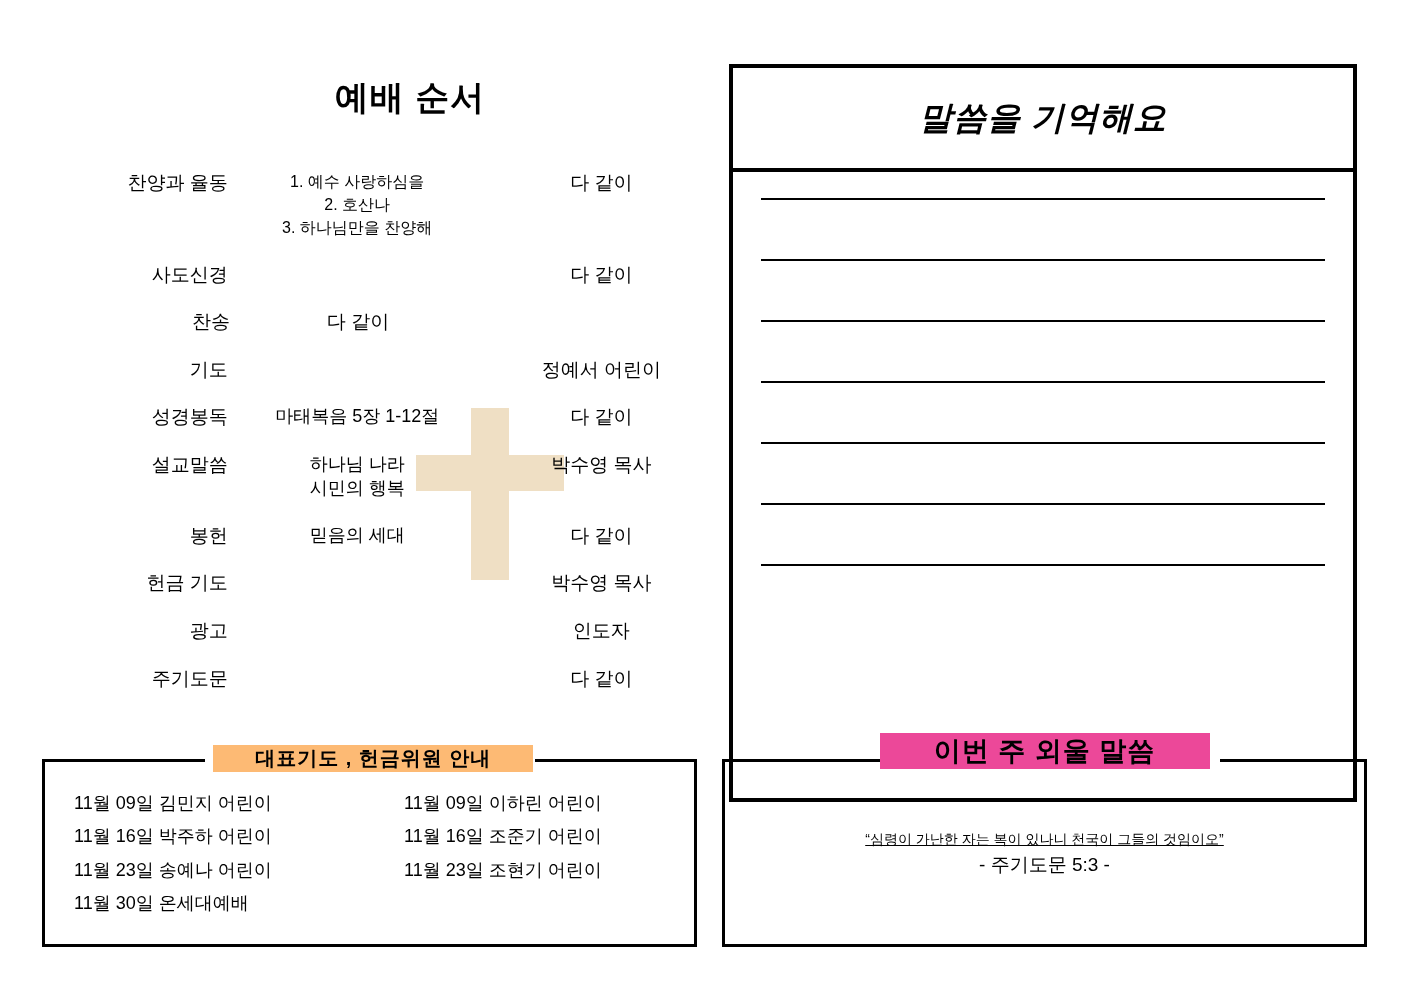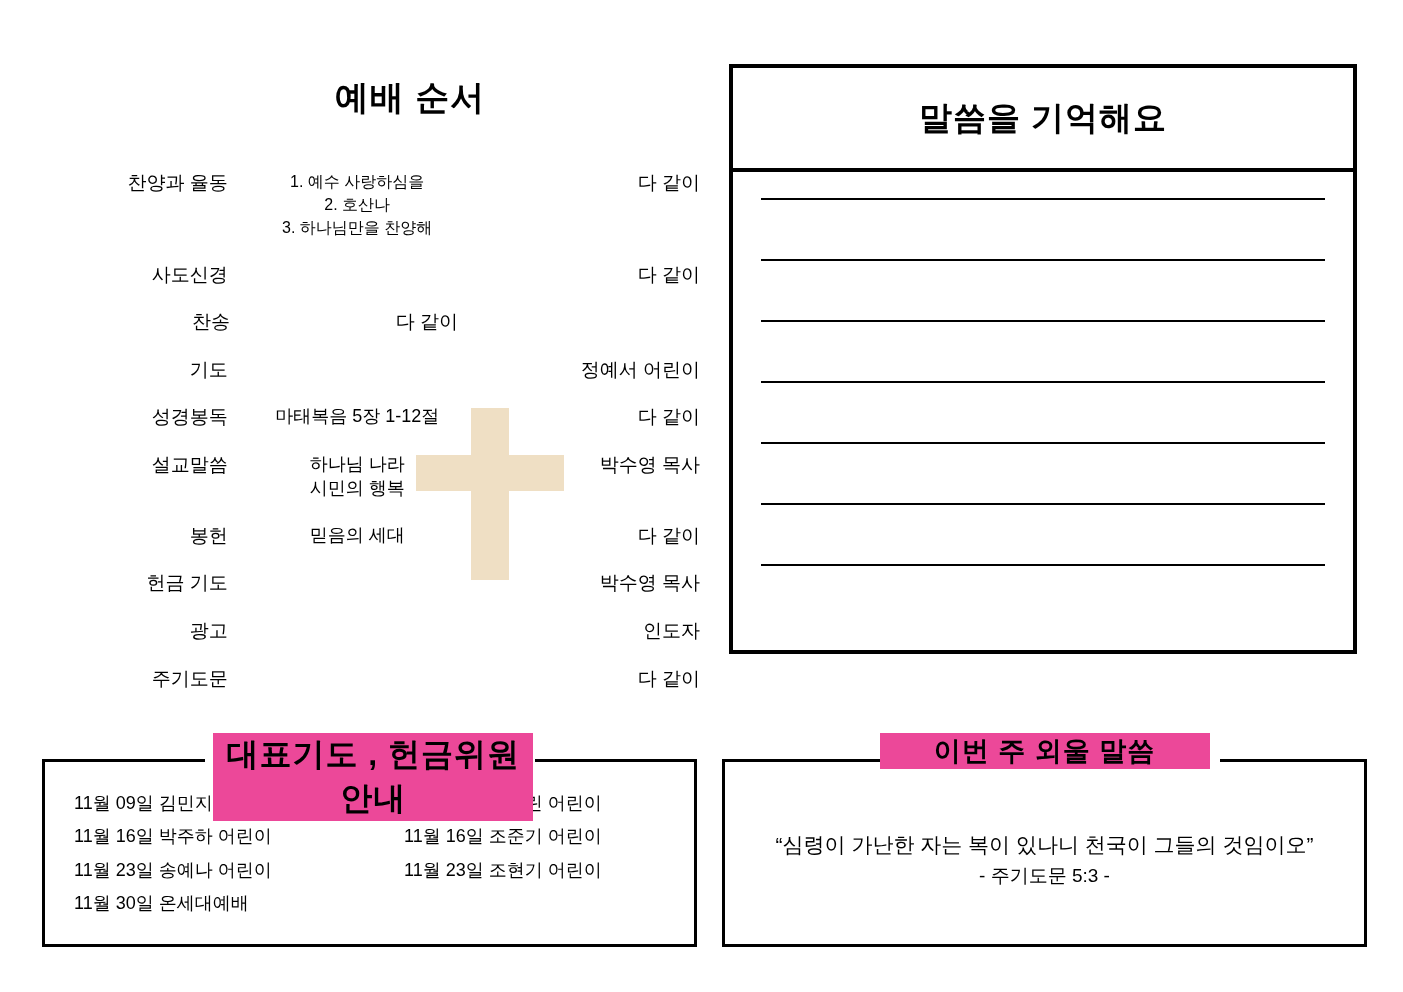--- a/index.html
+++ b/index.html
@@ -52,21 +52,21 @@
   }
   .col-mid {
     width: 250px;
     text-align: center;
     font-size: 18px;
     line-height: 1.35;
     white-space: pre-line;
   }
   .col-who {
     width: 200px;
-    text-align: right;
+    text-align: center;
     padding-left: 22px;
     font-size: 19px;
     line-height: 1.35;
   }
   .hymn-list {
     font-size: 16px;
     line-height: 1.45;
     white-space: pre-line;
   }
 
@@ -96,23 +96,24 @@
     background: #efdfc4;
   }
   .above-cross { position: relative; z-index: 2; }
 
   
   #memory-box {
     position: absolute;
     left: 729px;
     top: 64px;
     width: 628px;
-    height: 590px;
+    height: 738px;
     border: 4px solid #000;
     box-sizing: border-box;
+    font-style: italic;
   }
   #memory-head {
     height: 100px;
     border-bottom: 4px solid #000;
     display: flex;
     align-items: center;
     justify-content: center;
   }
   #memory-head-title {
     font-size: 33px;
@@ -134,27 +135,27 @@
     left: 42px;
     top: 737px;
     width: 655px;
     height: 210px;
   }
   #prayer-title {
     position: absolute;
     left: 0; right: 0;
     top: -4px;
     text-align: center;
-    font-size: 32px;
+    font-size: 20px;
     font-weight: bold;
     letter-spacing: 1px;
     z-index: 3;
-    background: #ec4899;
+    background: #fdba74;
     display: inline-block;
-    margin: 0 auto;
+    margin: 12px auto;
     width: 320px;
     left: 50%;
     transform: translateX(-50%);
   }
   #prayer-frame {
     position: absolute;
     left: 0;
     top: 22px;
     width: 655px;
     height: 188px;
@@ -229,22 +230,23 @@
   }
   #verse-body {
     position: absolute;
     left: 20px;
     top: 92px;
     width: 605px;
     text-align: center;
     z-index: 2;
   }
   #verse-text {
-    font-size: 21px;
+    font-size: 14px;
     line-height: 1.5;
+    text-decoration: underline;
   }
   #verse-ref {
     font-size: 19px;
     line-height: 1.6;
   }
 </style>
 </head>
 <body>
 
 <div id="order-section">

